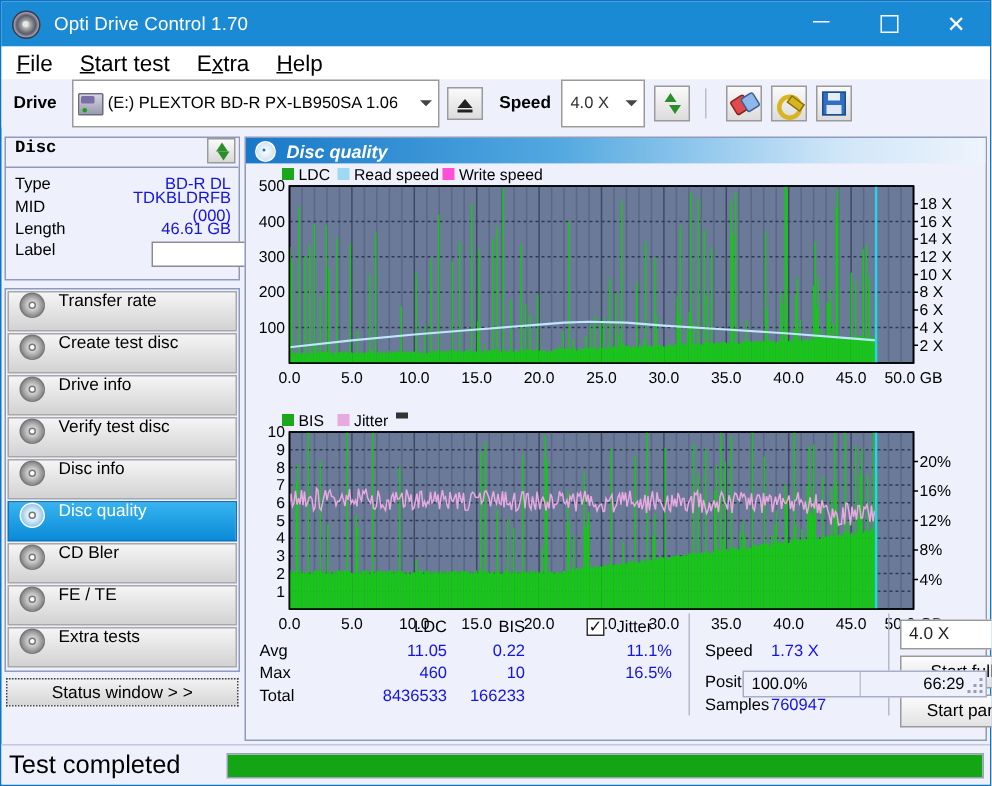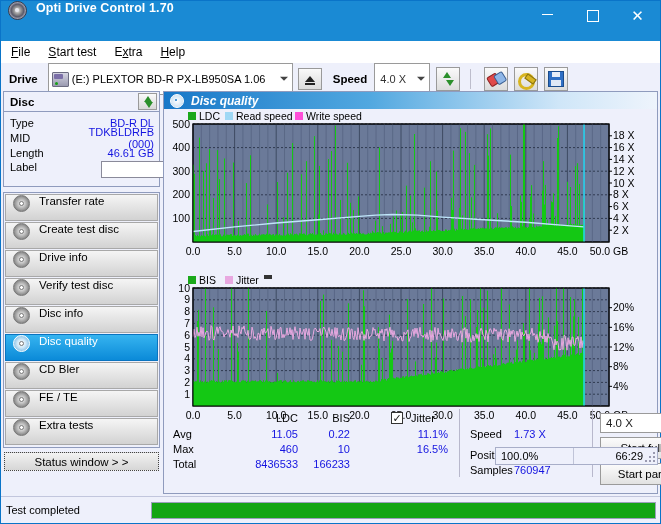--- a/index.html
+++ b/index.html
@@ -6,39 +6,39 @@
   body{
     width:661px;height:524px;overflow:hidden;
     font-family:"Liberation Sans",sans-serif;
     font-size:11px;color:#000;
     background:#eef0fb;
   }
   .app{position:relative;width:661px;height:524px;box-sizing:border-box;
        border:1px solid #0a74c8;background:#eef0fb;}
 
   
-  .titlebar{height:40px;background:#1a8ad4;display:flex;align-items:flex-start;
-            padding:0 0 0 7px;box-sizing:border-box;font-weight:bold;}
+  .titlebar{height:30px;background:#1a8ad4;display:flex;align-items:center;
+            padding:0 0 0 7px;box-sizing:border-box;}
   .title-icon{width:17px;height:17px;border-radius:50%;
      background:radial-gradient(circle at 50% 50%, #f0f0f0 0%, #9a9a9a 28%, #5a5a6a 52%, #b0b0c0 72%, #6a6a78 100%);
      border:1px solid #3a3a48;flex:0 0 auto;position:relative;}
   .title-icon:after{content:"";position:absolute;left:6px;top:6px;width:4px;height:4px;
      border-radius:50%;background:#e8e8f0;}
   .title-text{color:#fff;font-size:12.5px;margin-left:9px;flex:1 1 auto;letter-spacing:.1px;}
   .winbtns{display:flex;height:30px;}
   .winbtn{width:45px;height:30px;display:flex;align-items:center;justify-content:center;
           color:#fff;font-size:13px;}
   .winbtn.min span{display:block;width:11px;height:1px;background:#fff;margin-bottom:3px;}
   .winbtn.max span{display:block;width:10px;height:10px;border:1px solid #fff;}
   .winbtn.close{font-size:15px;font-family:"DejaVu Sans",sans-serif;}
 
   
   .menubar{height:22px;background:#ffffff;display:flex;align-items:center;
            padding-left:10px;box-sizing:border-box;border-bottom:0;}
-  .menu-item{margin-right:18px;font-size:12px;color:#000;}
+  .menu-item{margin-right:18px;font-size:15px;color:#000;}
   .menu-item u{text-decoration:underline;}
 
   
   .toolbar{height:32px;background:#eef0fb;display:flex;align-items:center;
            padding-left:8px;box-sizing:border-box;}
   .tb-label{font-weight:bold;font-size:11.5px;margin-right:10px;}
   .combo{height:32px;background:#fff;border:1px solid #9a9a9a;display:flex;align-items:center;
          box-sizing:border-box;position:relative;padding:0 2px;}
   .combo .arrow{position:absolute;right:4px;top:50%;transform:translateY(-55%);
        width:0;height:0;border-left:4px solid transparent;border-right:4px solid transparent;
@@ -82,22 +82,22 @@
   .save-ico{width:14px;height:14px;background:#2f6fc4;border:1px solid #1b4c8c;position:relative;}
   .save-ico:before{content:"";position:absolute;left:3px;top:0;width:8px;height:5px;background:#e8eef8;}
   .save-ico:after{content:"";position:absolute;left:2px;bottom:0;width:10px;height:6px;background:#dfe8f6;}
 
   
   .body{position:absolute;left:0;top:90px;right:0;bottom:29px;}
 
   
   .left{position:absolute;left:2px;top:0;width:157px;bottom:0;}
   .disc-box{border:1px solid #8f9bbd;background:#eef0fb;box-sizing:border-box;}
-  .disc-hdr{height:20px;background:#eef0fb;display:flex;align-items:center;
-            border-bottom:1px solid #8f9bbd;padding:0 2px 0 6px;box-sizing:border-box;}
+  .disc-hdr{height:20px;background:#eef0fb;display:flex;
+            border-bottom:1px solid #8f9bbd;padding:0 2px 0 6px;box-sizing:border-box;font-family:Liberation Mono, monospace;}
   .disc-hdr .t{font-weight:bold;font-size:11.5px;flex:1;}
   .mini-btn{width:19px;height:17px;border:1px solid #9a9a9a;background:linear-gradient(#fafafa,#d8d8d8);
             display:flex;align-items:center;justify-content:center;box-sizing:border-box;}
   .disc-rows{padding:3px 5px 4px 6px;}
   .drow{display:flex;align-items:center;height:15px;}
   .drow .k{flex:0 0 58px;font-size:11px;}
   .drow .v{flex:1;text-align:right;color:#1414e0;font-size:11px;}
   .label-row{display:flex;align-items:flex-start;height:21px;margin-top:1px;gap:47px;}
   .label-row .k{flex:0 0 44px;font-size:11px;}
   .label-input{flex:1;height:17px;border:1px solid #8a8a9a;background:#fff;box-sizing:border-box;}
@@ -152,21 +152,21 @@
   .vdiv{position:absolute;width:1px;background:#b8b8cc;}
   .sel-combo{position:absolute;height:20px;border:1px solid #9a9a9a;background:#fff;
      box-sizing:border-box;display:flex;align-items:center;padding-left:5px;font-size:11.5px;color:#222;}
   .act-btn{position:absolute;height:22px;border:1px solid #9a9a9a;
      background:linear-gradient(#fcfcfc,#e2e2e2);display:flex;align-items:center;
      justify-content:center;font-size:11.5px;box-sizing:border-box;}
 
   
   .botbar{position:absolute;left:0;right:0;bottom:0;height:27px;background:#eef0fb;
      display:flex;align-items:center;box-sizing:border-box;border-top:1px solid #c2c6dd;}
-  .bot-msg{width:145px;padding-left:5px;font-size:11px;}
+  .bot-msg{width:145px;padding-left:5px;font-size:17px;}
   .prog-outer{position:relative;flex:1;height:17px;margin-right:4px;border:1px solid #9aa0bb;
      background:#fff;box-sizing:border-box;overflow:hidden;}
   .prog-fill{height:100%;background:#13a513;}
   .sub-status{position:absolute;right:2px;bottom:29px;width:163px;height:18px;
      display:flex;align-items:center;font-size:11px;border:1px solid #a8aec8;background:#eef0fb;
      box-sizing:border-box;}
   .ss-a{width:72px;padding-left:5px;border-right:1px solid #c0c4d8;height:100%;display:flex;align-items:center;}
   .ss-b{flex:1;text-align:right;padding-right:14px;}
   .grip{position:absolute;right:2px;bottom:2px;width:11px;height:11px;}
   .grip i{position:absolute;width:2px;height:2px;background:#9a9ab0;}

